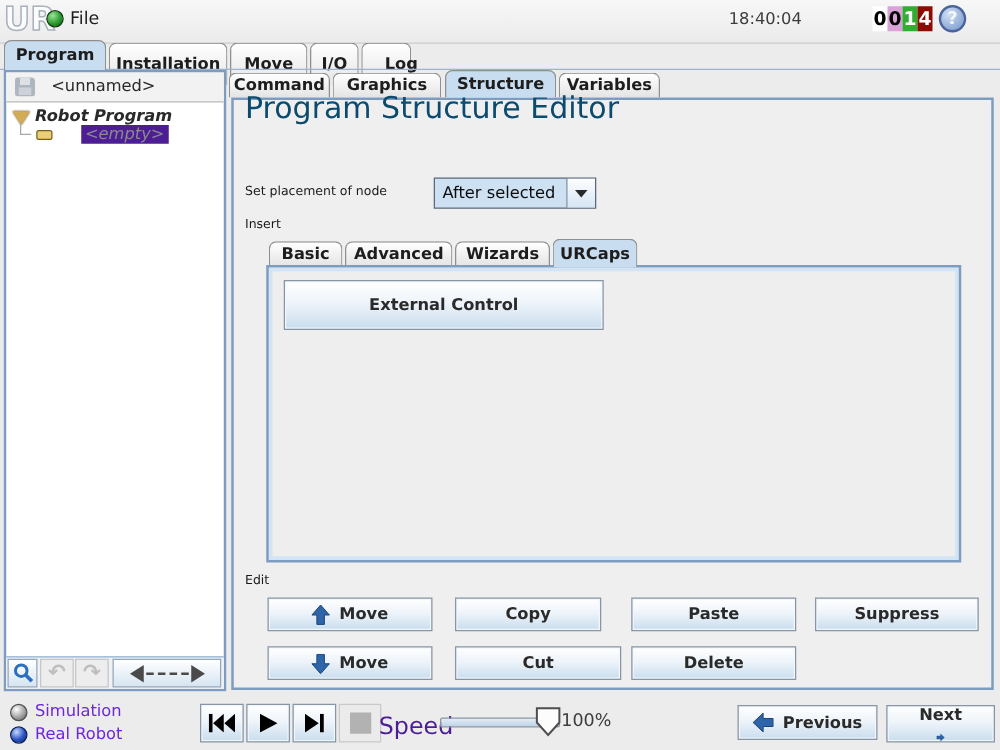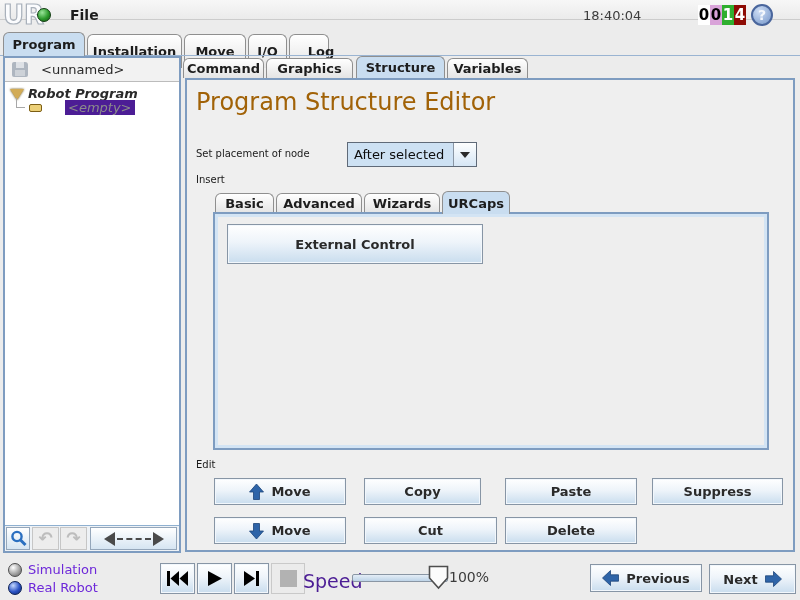--- a/index.html
+++ b/index.html
@@ -4,26 +4,26 @@
 <style>
   * { margin:0; padding:0; box-sizing:border-box; }
   html,body { width:800px; height:600px; }
   body {
     font-family:"DejaVu Sans","Liberation Sans",sans-serif;
     background:#ececec; position:relative; overflow:hidden;
     color:#1d1d1d;
   }
 
   
-  #topbar { position:absolute; left:0; top:0; width:800px; height:20px;
+  #topbar { position:absolute; left:0; top:0; width:800px; height:35px;
     background:linear-gradient(#f7f7f7,#ebebeb); border-bottom:1px solid #cccccc; }
   #ur-logo { position:absolute; left:2px; top:1px; }
   .status-sphere { position:absolute; width:14px; height:14px; border-radius:50%; }
   .sphere-green { background:radial-gradient(circle at 35% 30%, #9ae49a, #2c9a2c 55%, #145214); border:1px solid #0e3c0e; }
-  #menu-file { position:absolute; left:70px; top:7px; font-weight:bold; font-size:14px; }
+  #menu-file { position:absolute; left:56px; top:7px; font-weight:normal; font-size:14px; }
   #clock { position:absolute; left:583px; top:8px; font-size:13px; color:#3c3c3c; }
   #program-counter { position:absolute; left:698px; top:5px; display:flex; }
   .counter-digit { width:12px; height:20px; line-height:20px; text-align:center;
     font-size:15px; font-weight:bold; }
   #help-icon { position:absolute; left:751px; top:4px; width:22px; height:22px; border-radius:50%;
     background:radial-gradient(circle at 35% 30%, #cfdef5, #8fabd6 70%, #7d9ccb);
     border:2px solid #49659c; color:#f4f7fc; font-weight:bold; font-size:14px;
     display:flex; align-items:center; justify-content:center; }
 
   
@@ -69,21 +69,21 @@
     background:#eef2f6; border-top:1px solid #8fb0d0; }
   .tool-btn { position:absolute; top:1px; height:23px; border:1px solid #94a6ba;
     background:linear-gradient(#ffffff,#d6e5f2); display:flex; align-items:center; justify-content:center; }
   .tool-btn.disabled { background:#ededed; border-color:#c6c6c6; }
   .curved-arrow { font-size:17px; font-weight:bold; color:#bdbdbd; line-height:1; }
   .dash-line { width:34px; border-top:2px dashed #4a4a4a; margin:0 2px; }
   .tri-left { width:0; height:0; border-top:7px solid transparent; border-bottom:7px solid transparent; border-right:11px solid #4a4a4a; }
   .tri-right { width:0; height:0; border-top:7px solid transparent; border-bottom:7px solid transparent; border-left:11px solid #4a4a4a; }
 
   
-  #page-title { position:absolute; left:196px; top:88px; font-size:24px; color:#a16207;text-align:right; }
+  #page-title { position:absolute; left:196px; top:72px; font-size:24px; color:#0c4a6e;text-align:right; }
   .small-label { position:absolute; font-size:10px; color:#1a1a1a; }
   #placement-dropdown { position:absolute; left:347px; top:142px; width:130px; height:25px;
     background:#cde1f3; border:1px solid #5f6a78; display:flex; align-items:center; font-size:13px; }
   #placement-dropdown .value { flex:1; padding-left:6px; color:#0d0d0d; }
   #placement-dropdown .arrow-box { width:23px; height:100%; border-left:1px solid #8a96a4;
     background:linear-gradient(#fdfefe,#d6e6f5); display:flex; align-items:center; justify-content:center; }
   .caret-down { width:0; height:0; border-left:5px solid transparent; border-right:5px solid transparent; border-top:6px solid #2a2a2a; }
 
   #insert-canvas { position:absolute; left:213px; top:212px; width:556px; height:238px;
     background:#eeeeee; border:2px solid #7e9cc0; box-shadow:inset 0 0 0 3px #d3e4f4; }
@@ -254,18 +254,18 @@
   <path d="M1.5 1.5 L19.5 1.5 L19.5 13 L10.5 23 L1.5 13 Z" fill="#fcfcfc" stroke="#4e4e4e" stroke-width="1.6"></path>
 </svg>
 <div id="speed-value">100%</div>
 
 <div class="btn" style="left:590px; top:564px; width:112px; height:28px;">
   <svg width="17" height="16" viewBox="0 0 17 16">
       <path d="M0.5 8 L8.5 0.5 L8.5 4.8 L16.5 4.8 L16.5 11.2 L8.5 11.2 L8.5 15.5 Z" fill="#2e64a8" stroke="#1c4478" stroke-width="0.8"></path>
     </svg>
   <span>Previous</span>
 </div>
-<div class="btn" style="left:709px; top:564px; width:87px; height:30px;">
+<div class="btn" style="left:709px; top:564px; width:87px; height:30px;flex-direction:column;">
   <span>Next</span>
   <svg width="17" height="16" viewBox="0 0 17 16">
       <path d="M16.5 8 L8.5 0.5 L8.5 4.8 L0.5 4.8 L0.5 11.2 L8.5 11.2 L8.5 15.5 Z" fill="#2e64a8" stroke="#1c4478" stroke-width="0.8"></path>
     </svg>
 </div>
 
 </body></html>

